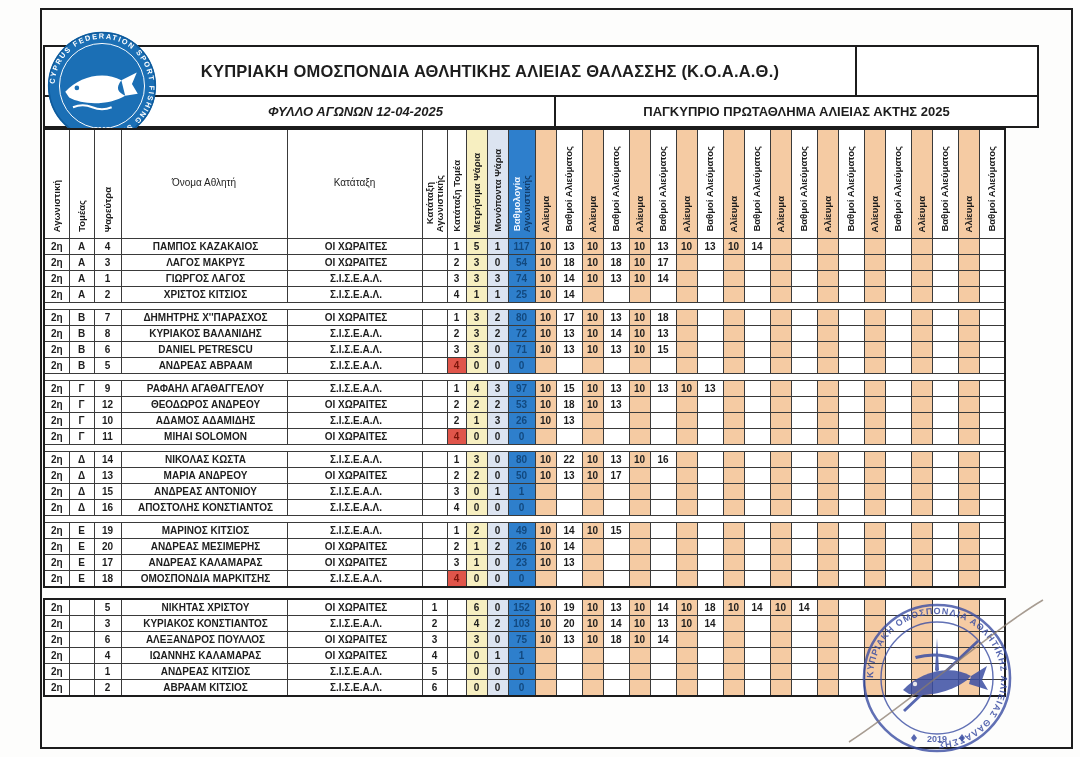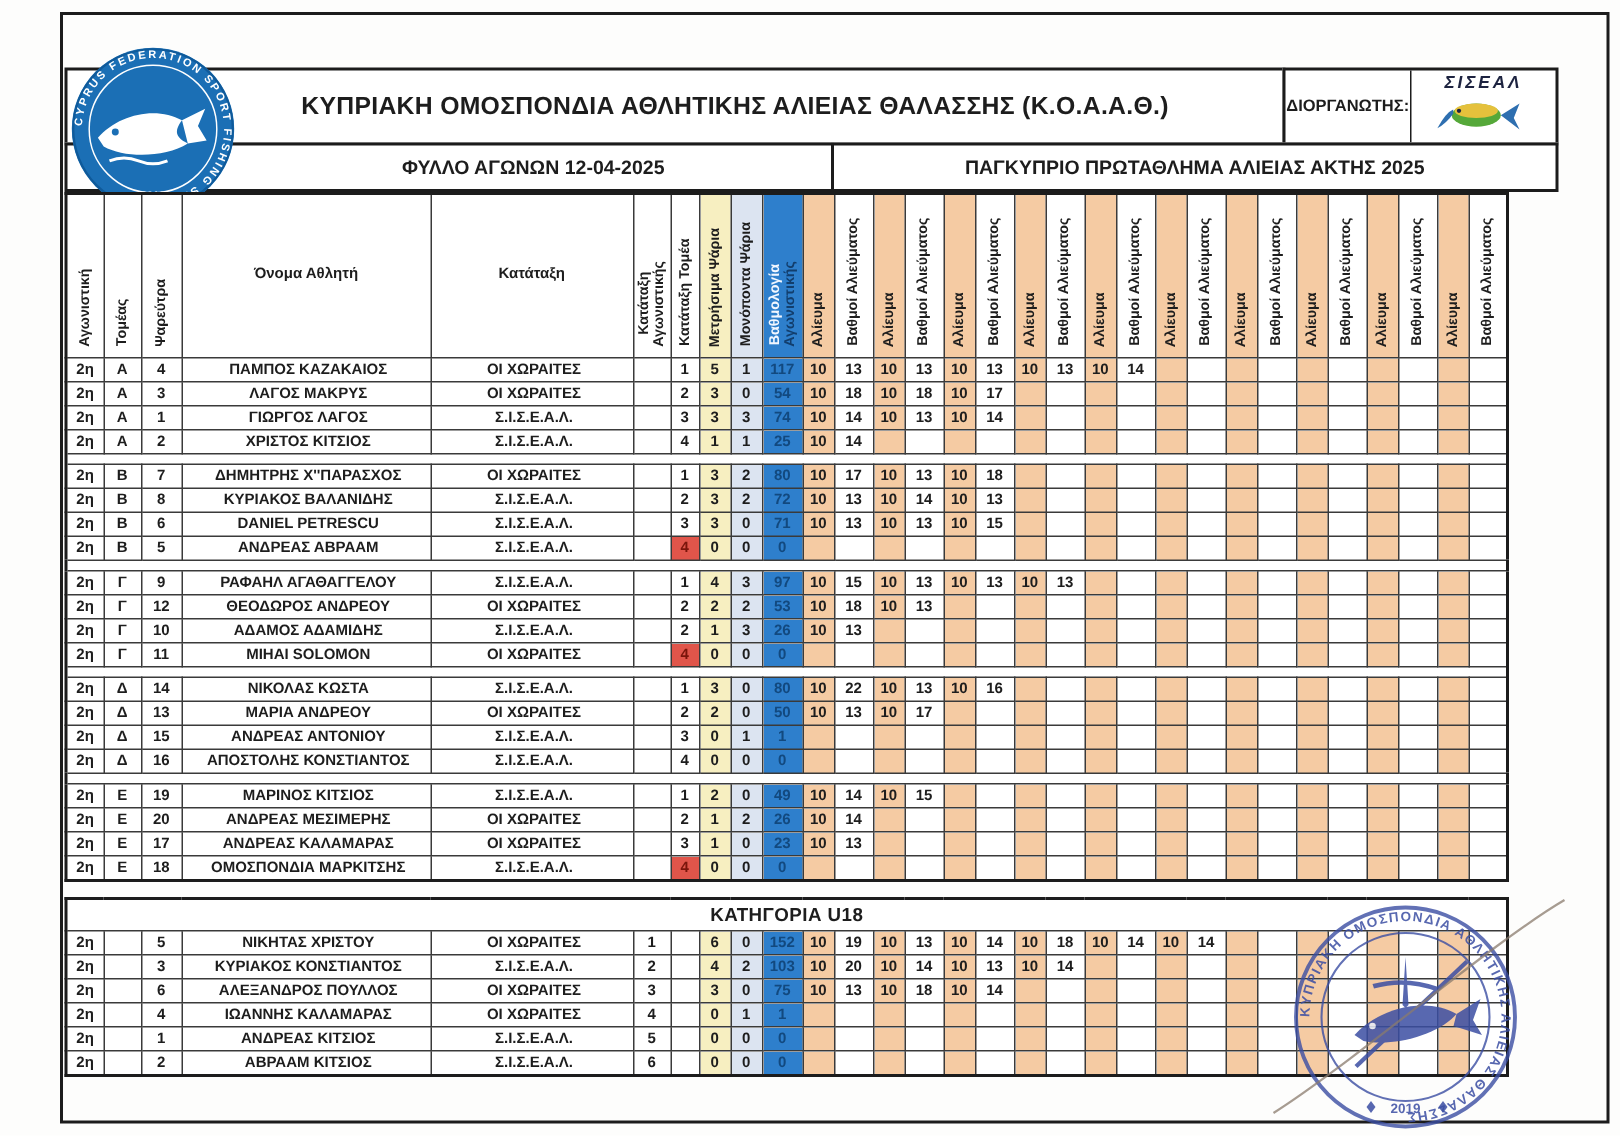--- a/index.html
+++ b/index.html
@@ -6,36 +6,36 @@
   body{width:1080px;height:757px;background:#fdfdfc;position:relative;overflow:hidden;
        font-family:"Liberation Sans", sans-serif;color:#1d1d1d;}
   .abs{position:absolute;}
   .page-frame{left:40px;top:8px;width:1029px;height:737px;border:2px solid #1c1c1c;}
   .box{border:2px solid #1c1c1c;background:#fff;display:flex;align-items:center;justify-content:center;box-sizing:border-box;}
   .title-box{left:43px;top:45px;width:814px;height:52px;padding-left:80px;}
   .title-box span{font-size:16.5px;font-weight:bold;letter-spacing:.2px;}
   .org-box{left:855px;top:45px;width:184px;height:52px;display:flex;padding:0;}
   .org-label{flex:1;display:flex;align-items:center;justify-content:center;font-size:11px;font-weight:bold;border-right:1.5px solid #1c1c1c;height:100%;}
   .org-logo{width:96px;display:flex;align-items:center;justify-content:center;height:100%;}
-  .sheet-box{left:43px;top:95px;width:513px;height:33px;padding-left:112px;}
+  .sheet-box{left:43px;top:95px;width:513px;height:33px;padding-left:112px;font-style:italic;}
   .sheet-box span,.champ-box span{font-size:13px;font-weight:bold;}
   .champ-box{left:554px;top:95px;width:485px;height:33px;}
 
   table.sheet{border-collapse:collapse;table-layout:fixed;background:#fff;}
   table.sheet td{border:1px solid #3a3a3a;padding:0;overflow:hidden;font-size:10px;
                  text-align:center;vertical-align:middle;white-space:nowrap;}
   table.sheet{border:2px solid #1c1c1c;}
   .main-wrap{left:43px;top:128px;}
   .u18-wrap{left:43px;top:598px;}
 
   tr.hrow td{height:104px;vertical-align:bottom;padding-bottom:4px;background:#fff;}
   .vtext{writing-mode:vertical-rl;transform:rotate(180deg);display:inline-block;
          font-size:9.5px;font-weight:bold;line-height:10px;white-space:nowrap;}
   .vtext .bl{display:block;}
-  .hname{font-size:11px;font-weight:bold;vertical-align:middle !important;text-align:center;}
+  .hname{font-size:11px;font-weight:normal;vertical-align:middle !important;text-align:center;}
 
   tr.drow td{height:15px;line-height:15px;font-weight:600;}
   td.tl{text-align:left;padding-left:3px !important;}
   td.yellow{background:var(--yellow);}
   td.lblue{background:var(--lightblue);}
   td.blue{background:var(--blue);color:var(--blue_text);font-weight:bold;}
   td.peach{background:var(--peach);}
   td.red{background:var(--red);color:#7a150b;}
   tr.hrow td.yellow{background:var(--yellow);}
   tr.hrow td.lblue{background:var(--lightblue);}
@@ -52,31 +52,20 @@
 </style>
 </head>
 <body>
 
 <div class="abs page-frame"></div>
 
 <div class="abs box title-box">
   <span>ΚΥΠΡΙΑΚΗ ΟΜΟΣΠΟΝΔΙΑ ΑΘΛΗΤΙΚΗΣ ΑΛΙΕΙΑΣ ΘΑΛΑΣΣΗΣ (Κ.Ο.Α.Α.Θ.)</span>
 </div>
 <div class="abs box org-box">
-  <div class="org-label">ΔΙΟΡΓΑΝΩΤΗΣ:</div>
-  <div class="org-logo">
-    <svg viewBox="0 0 90 52" width="88" height="50">
-      <text x="45" y="13" text-anchor="middle" font-size="12" font-style="italic" font-weight="bold" fill="#1d2340" letter-spacing="2">ΣΙΣΕΑΛ</text>
-      <ellipse cx="40" cy="32" rx="17" ry="8" fill="#55a839"></ellipse>
-      <ellipse cx="40" cy="29" rx="15" ry="5" fill="#e5c13c"></ellipse>
-      <path d="M57 32 L70 24 L66 34 L70 42 Z" fill="#2e6fb0"></path>
-      <path d="M24 31 Q19 38 13 41 Q19 30 24 28 Z" fill="#2e6fb0"></path>
-      <circle cx="28" cy="29" r="1.5" fill="#1d2340"></circle>
-    </svg>
-  </div>
 </div>
 <div class="abs box sheet-box">
   <span>ΦΥΛΛΟ ΑΓΩΝΩΝ 12-04-2025</span>
 </div>
 <div class="abs box champ-box">
   <span>ΠΑΓΚΥΠΡΙΟ ΠΡΩΤΑΘΛΗΜΑ ΑΛΙΕΙΑΣ ΑΚΤΗΣ 2025</span>
 </div>
 
 <svg class="abs fed-logo" viewBox="0 0 120 120" width="116" height="116">
   <circle cx="60" cy="60" r="56" fill="#1B6FB5"></circle>
@@ -850,23 +839,20 @@
         <col style="width: 21px;">
         <col style="width: 26px;">
         <col style="width: 21px;">
         <col style="width: 26px;">
         <col style="width: 21px;">
         <col style="width: 26px;">
         <col style="width: 21px;">
         <col style="width: 26px;">
       </colgroup>
     <tbody id="u18-body">
-      <tr class="caption-row">
-        <td id="u18-caption-cell" colspan="30">ΚΑΤΗΓΟΡΙΑ U18</td>
-      </tr>
     <tr class="drow">
           <td>2η</td>
           <td></td>
           <td>5</td>
           <td class="tl">ΝΙΚΗΤΑΣ ΧΡΙΣΤΟΥ</td>
           <td class="tl">ΟΙ ΧΩΡΑΙΤΕΣ</td>
           <td>1</td>
           <td></td>
           <td class="yellow">6</td>
           <td class="lblue">0</td>

